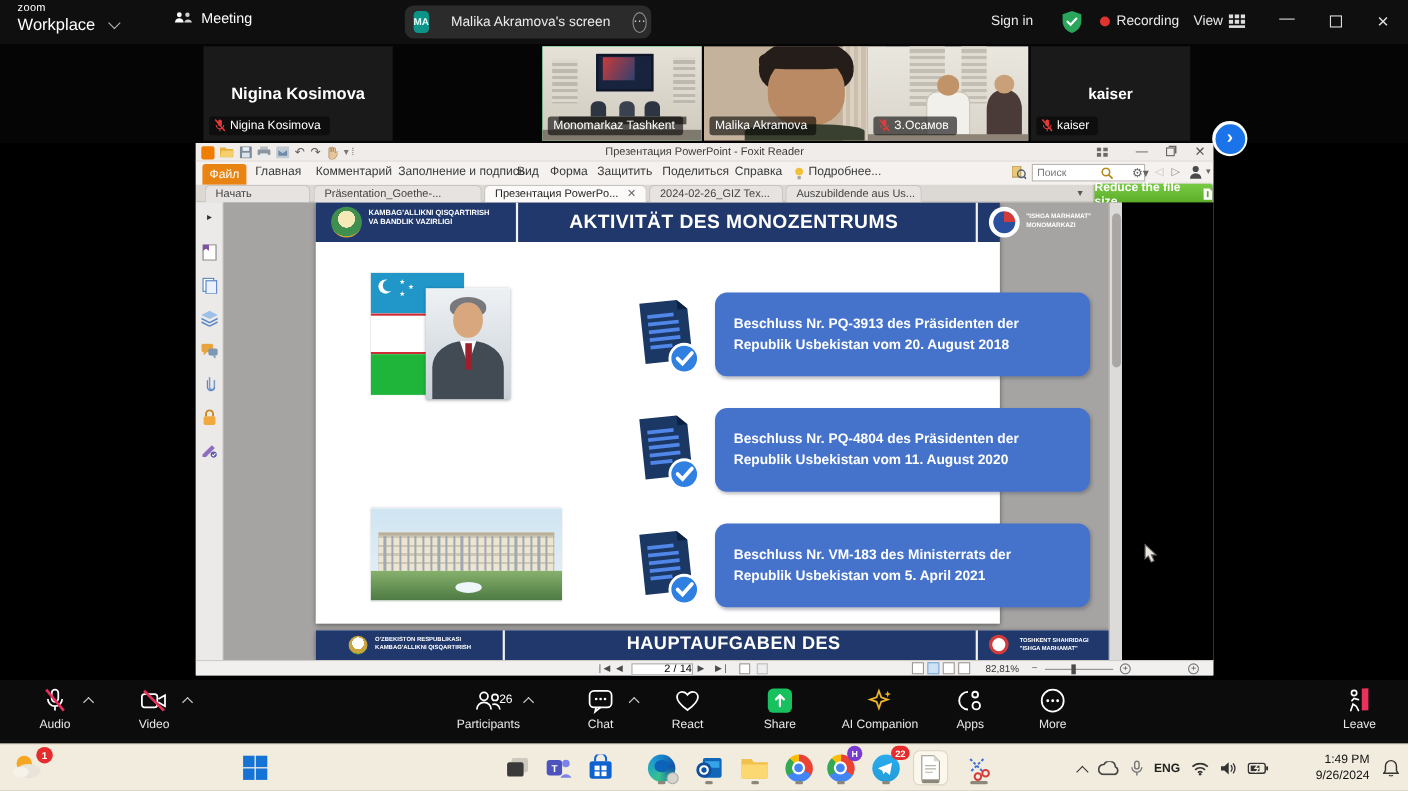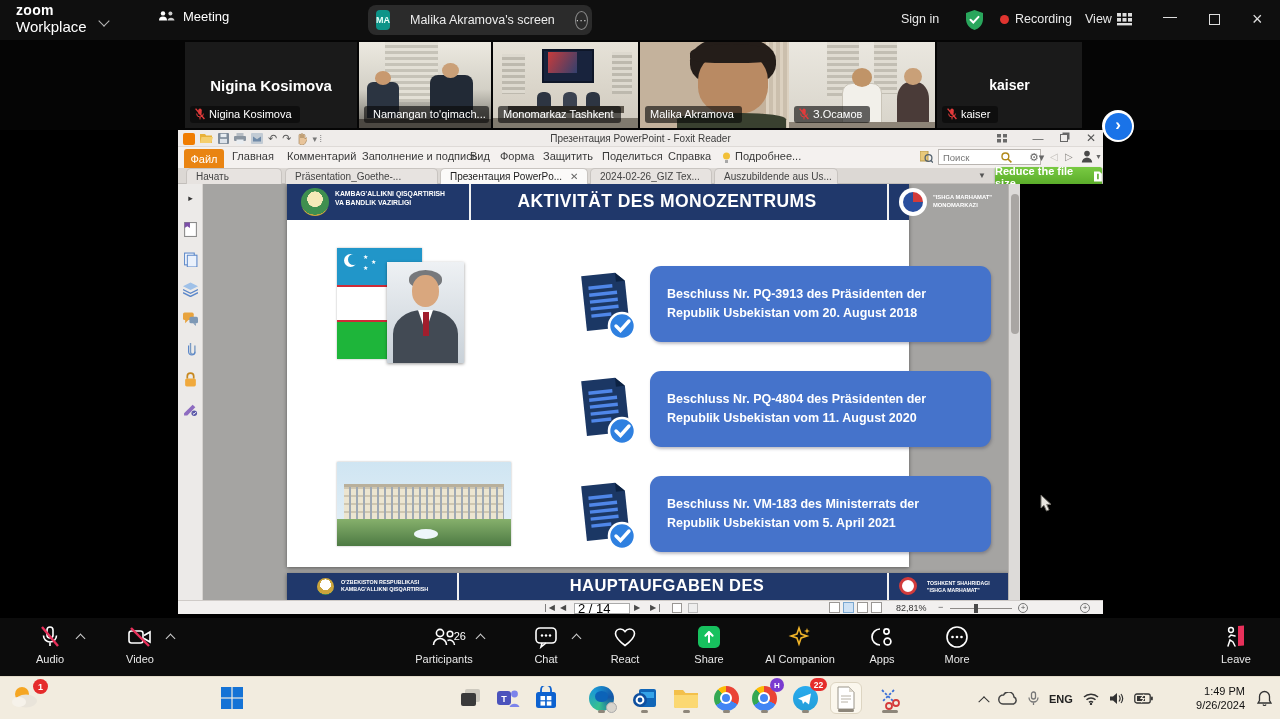--- a/index.html
+++ b/index.html
@@ -6,21 +6,21 @@
 html,body{width:1280px;height:719px;overflow:hidden;background:#000}
 body{font-family:"Liberation Sans","DejaVu Sans",sans-serif;-webkit-font-smoothing:antialiased}
 #screen{position:relative;width:1280px;height:719px;background:#000;overflow:hidden}
 .a{position:absolute}
 .flex{display:flex;align-items:center}
 svg{display:block}
 
 
 #topbar{position:absolute;left:0;top:0;width:1280px;height:40px;background:#0f0f0f}
 .brand{position:absolute;left:16px;top:3px;color:#fff;line-height:1}
-.brand .z1{font-size:14px;font-weight:bold;letter-spacing:.3px}
+.brand .z1{font-size:10px;font-weight:normal;letter-spacing:.3px}
 .brand .z2{font-size:15px;margin-top:2px}
 .chevdown{width:8px;height:8px;border-left:1.6px solid #b9b9b9;border-bottom:1.6px solid #b9b9b9;transform:rotate(-45deg)}
 .meeting{position:absolute;left:158px;top:9px;color:#fff;font-size:13px;display:flex;align-items:center;gap:8px}
 .sharetab{position:absolute;left:368px;top:5px;width:224px;height:30px;background:#2b2b2b;border-radius:8px;display:flex;align-items:center;padding:0 8px;gap:20px}
 .sharetab .av{width:20px;height:20px;border-radius:4px;background:#0d9488;color:#eafff9;font-size:9px;font-weight:bold;display:flex;align-items:center;justify-content:center}
 .sharetab .tt{color:#ececec;font-size:12.5px;white-space:nowrap;flex:1}
 .sharetab .dots{width:19px;height:19px;border:1px solid #8a8a8a;border-radius:50%;color:#cfcfcf;font-size:11px;display:flex;align-items:center;justify-content:center;line-height:0}
 .tb-item{color:#e9e9e9;font-size:12.5px}
 
 
@@ -172,39 +172,20 @@
         <svg width="10" height="12" viewBox="0 0 10 12">
             <rect x="3.3" y="0.6" width="3.4" height="6" rx="1.7" fill="#e23b3b"></rect>
             <path d="M1.6 5.6a3.4 3.4 0 0 0 6.8 0" stroke="#e23b3b" fill="none"></path>
             <line x1="5" y1="9" x2="5" y2="11.4" stroke="#e23b3b"></line>
             <line x1="0.6" y1="0.6" x2="9.4" y2="11" stroke="#e23b3b" stroke-width="1.4"></line>
           </svg>
         <span>Nigina Kosimova</span>
       </div>
     </div>
 
-    <div class="vtile" style="left:359px;width:132px">
-      <div class="scene" style="background:linear-gradient(180deg,#ece9e0 0%,#d3d0c6 55%,#6d6b64 100%)">
-        <div class="sc-div" style="left:20%;top:0;width:40%;height:70%;background:repeating-linear-gradient(180deg,#e3e0d6 0 3px,#c6c3b8 3px 6px)"></div>
-        <div class="sc-div" style="left:6%;bottom:12%;width:24%;height:42%;background:#2b3441;border-radius:6px 6px 0 0"></div>
-        <div class="sc-div" style="left:12%;bottom:50%;width:12%;height:16%;background:#c8996f;border-radius:50%"></div>
-        <div class="sc-div" style="right:14%;bottom:10%;width:32%;height:52%;background:#222a36;border-radius:8px 8px 0 0"></div>
-        <div class="sc-div" style="right:24%;bottom:58%;width:13%;height:18%;background:#caa078;border-radius:50%"></div>
-        <div class="sc-div" style="left:0;bottom:0;width:100%;height:10%;background:#4c4842"></div>
-      </div>
-      <div class="vtag">
-        <svg width="10" height="12" viewBox="0 0 10 12">
-            <rect x="3.3" y="0.6" width="3.4" height="6" rx="1.7" fill="#e23b3b"></rect>
-            <path d="M1.6 5.6a3.4 3.4 0 0 0 6.8 0" stroke="#e23b3b" fill="none"></path>
-            <line x1="5" y1="9" x2="5" y2="11.4" stroke="#e23b3b"></line>
-            <line x1="0.6" y1="0.6" x2="9.4" y2="11" stroke="#e23b3b" stroke-width="1.4"></line>
-          </svg>
-        <span>Namangan to'qimach...</span>
-      </div>
-    </div>
 
     <div class="vtile vactive" style="left:493px;width:145px">
       <div class="scene" style="background:linear-gradient(180deg,#e6e2d8,#cfc9bd)">
         <div class="sc-div" style="left:34%;top:8%;width:36%;height:40%;background:#18233d;border:2px solid #0e1628"></div>
         <div class="sc-div" style="left:38%;top:12%;width:20%;height:24%;background:linear-gradient(120deg,#c93b3b,#32406e)"></div>
         <div class="sc-div" style="left:6%;top:14%;width:16%;height:46%;background:repeating-linear-gradient(180deg,#ddd9cf 0 3px,#bdb9ae 3px 6px)"></div>
         <div class="sc-div" style="right:4%;top:12%;width:14%;height:48%;background:repeating-linear-gradient(180deg,#ddd9cf 0 3px,#bdb9ae 3px 6px)"></div>
         <div class="sc-div" style="left:10%;bottom:18%;width:80%;height:8%;background:#5b554b"></div>
         <div class="sc-div" style="left:30%;bottom:26%;width:10%;height:16%;background:#2d3542;border-radius:40% 40% 0 0"></div>
         <div class="sc-div" style="left:48%;bottom:26%;width:10%;height:16%;background:#3a4250;border-radius:40% 40% 0 0"></div>
@@ -534,21 +515,21 @@
             <div class="f-thumb"></div>
           </div>
       </div>
 
       <div class="f-black"></div>
     </div>
 
     <div class="f-status">
       <span class="a navg" style="left:364px;top:0">❘◀</span>
       <span class="a navg" style="left:382px;top:0">◀</span>
-      <input class="a" style="left: 396px; top: 1.5px; width: 56px; height: 11px; font-size: 13px; border: 1px solid rgb(170, 170, 170); padding-left: 3px;" value="2 / 14">
+      <input class="a" style="left: 396px; top: 1.5px; width: 56px; height: 11px; font-size: 10px; border: 1px solid rgb(170, 170, 170); padding-left: 3px; text-align: right;" value="2 / 14">
       <span class="a navg" style="left:456px;top:0">▶</span>
       <span class="a navg" style="left:472px;top:0">▶❘</span>
       <div class="a" style="left:494px;top:2px;width:10px;height:10px;border:1px solid #9a9794;background:#fff"></div>
       <div class="a" style="left:510px;top:2px;width:10px;height:10px;border:1px solid #bbb;background:#eee"></div>
       <div class="a flex" style="left:648px;top:1px">
         <div class="layic"></div>
         <div class="layic on"></div>
         <div class="layic"></div>
         <div class="layic"></div>
       </div>

